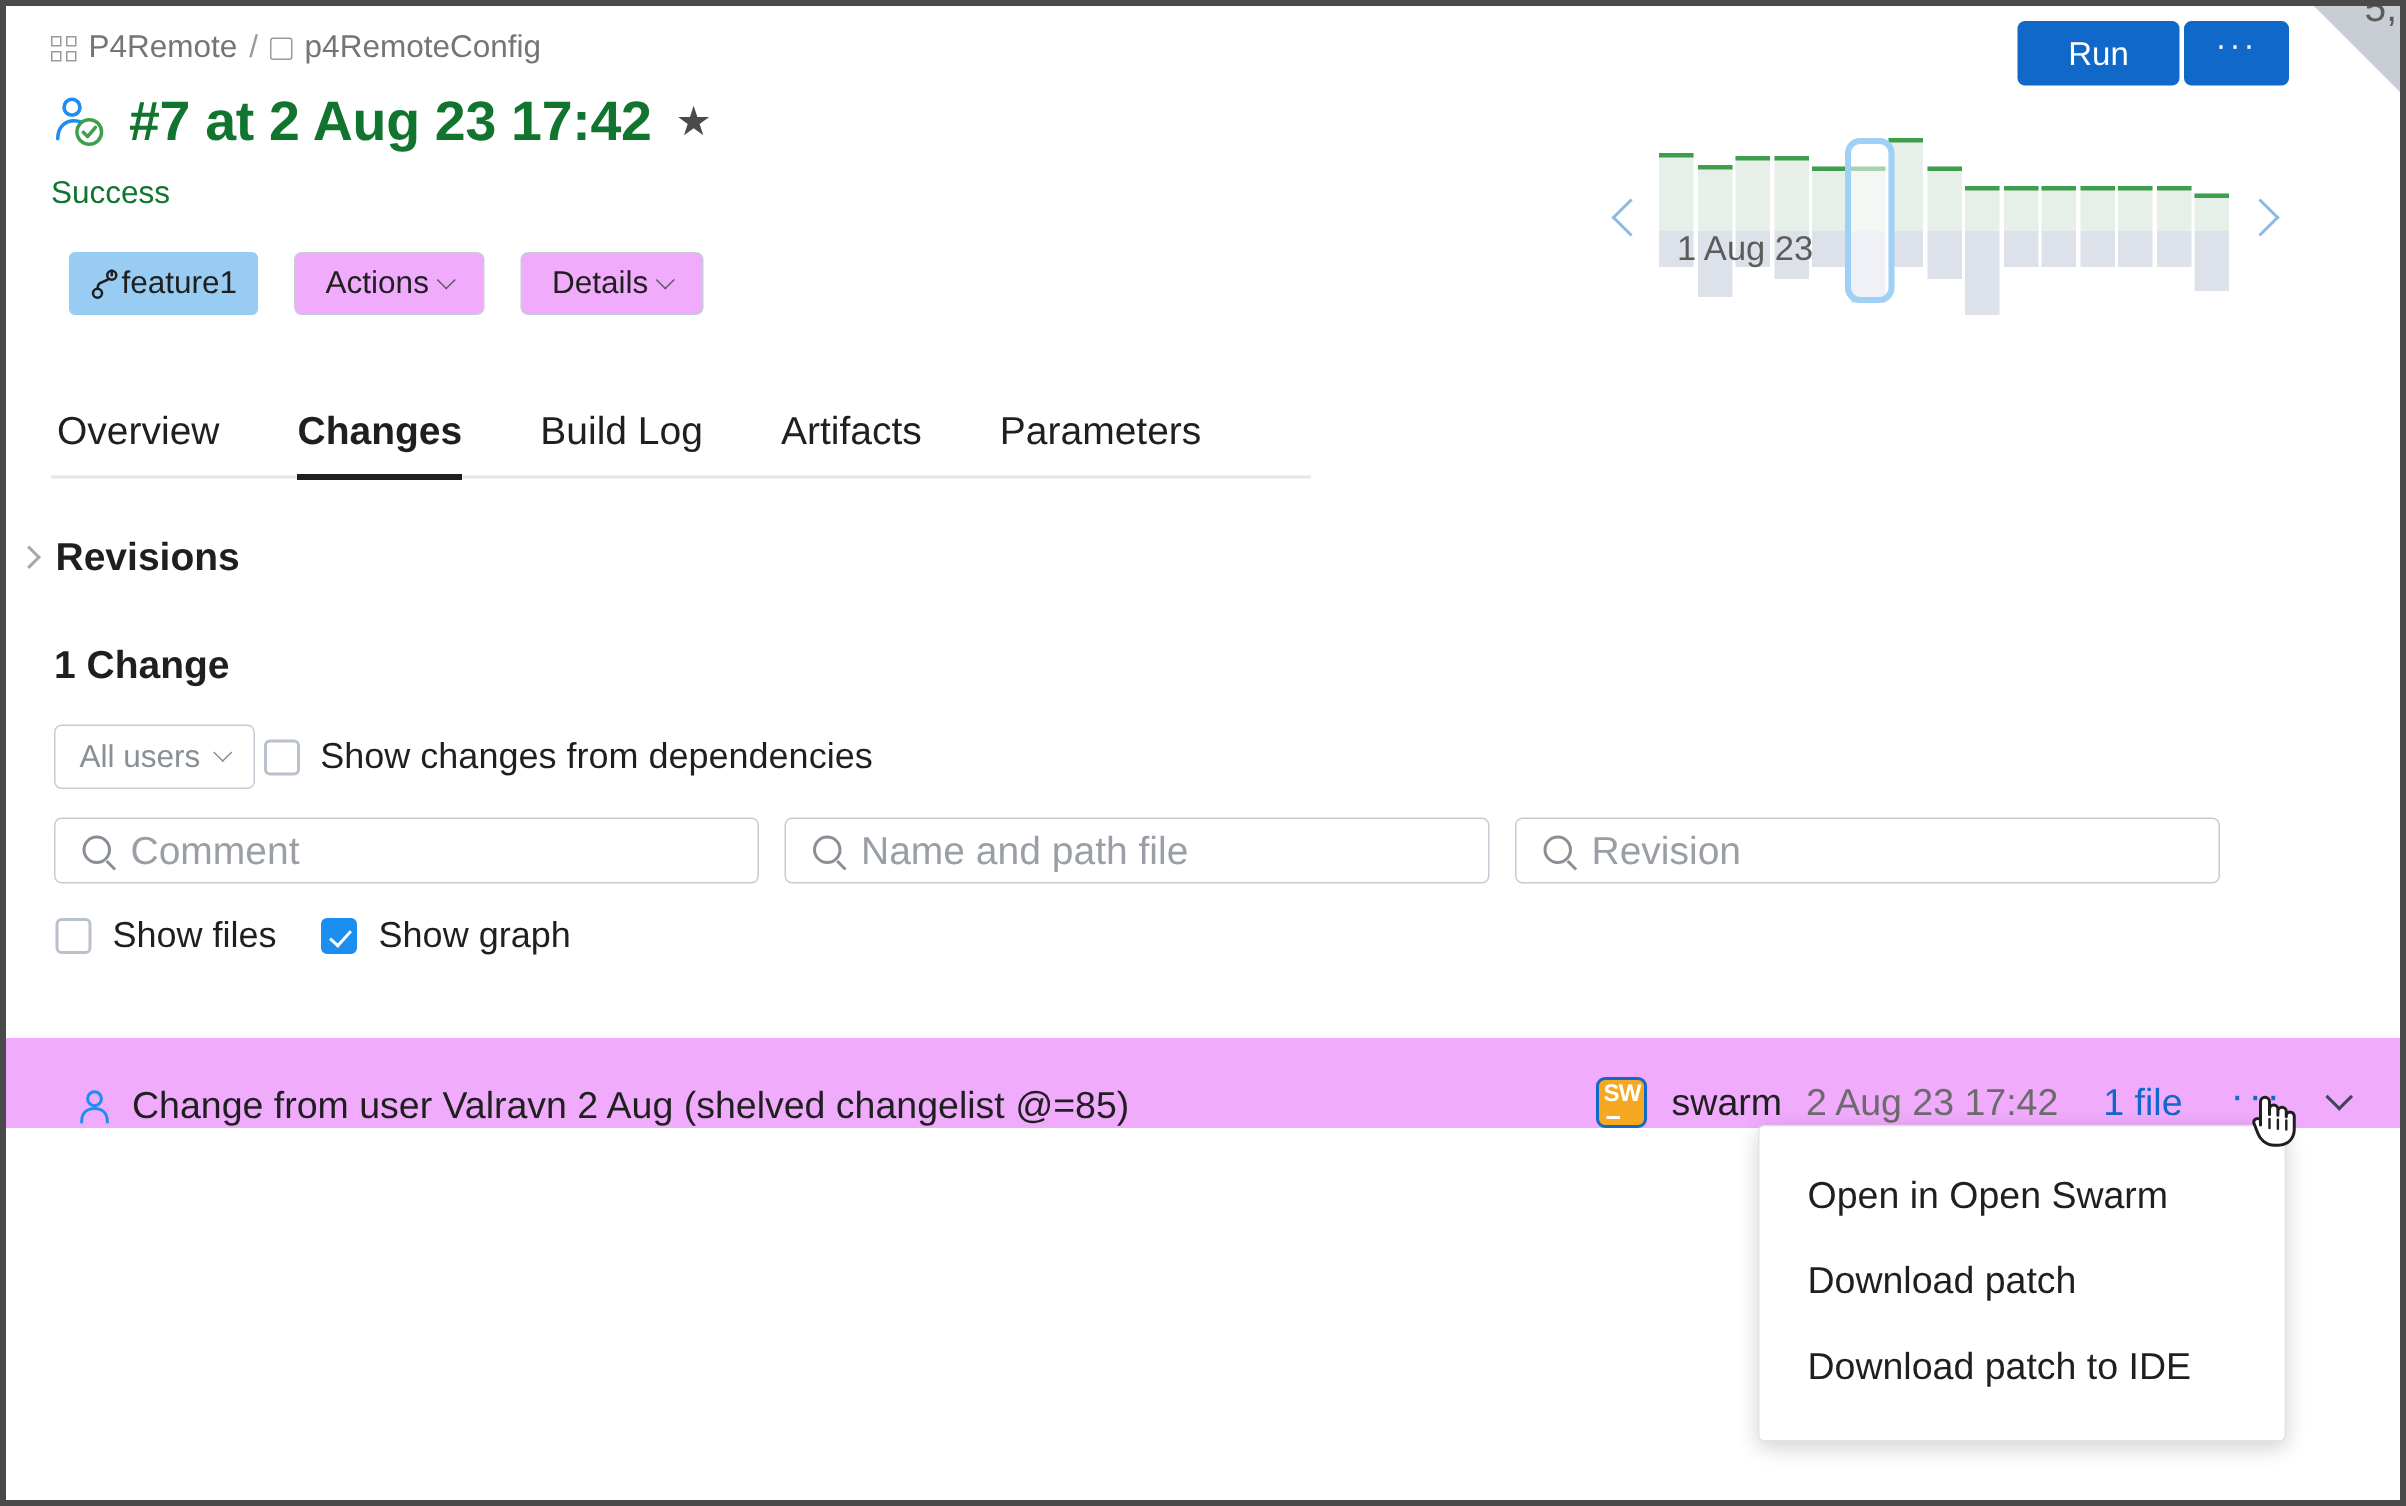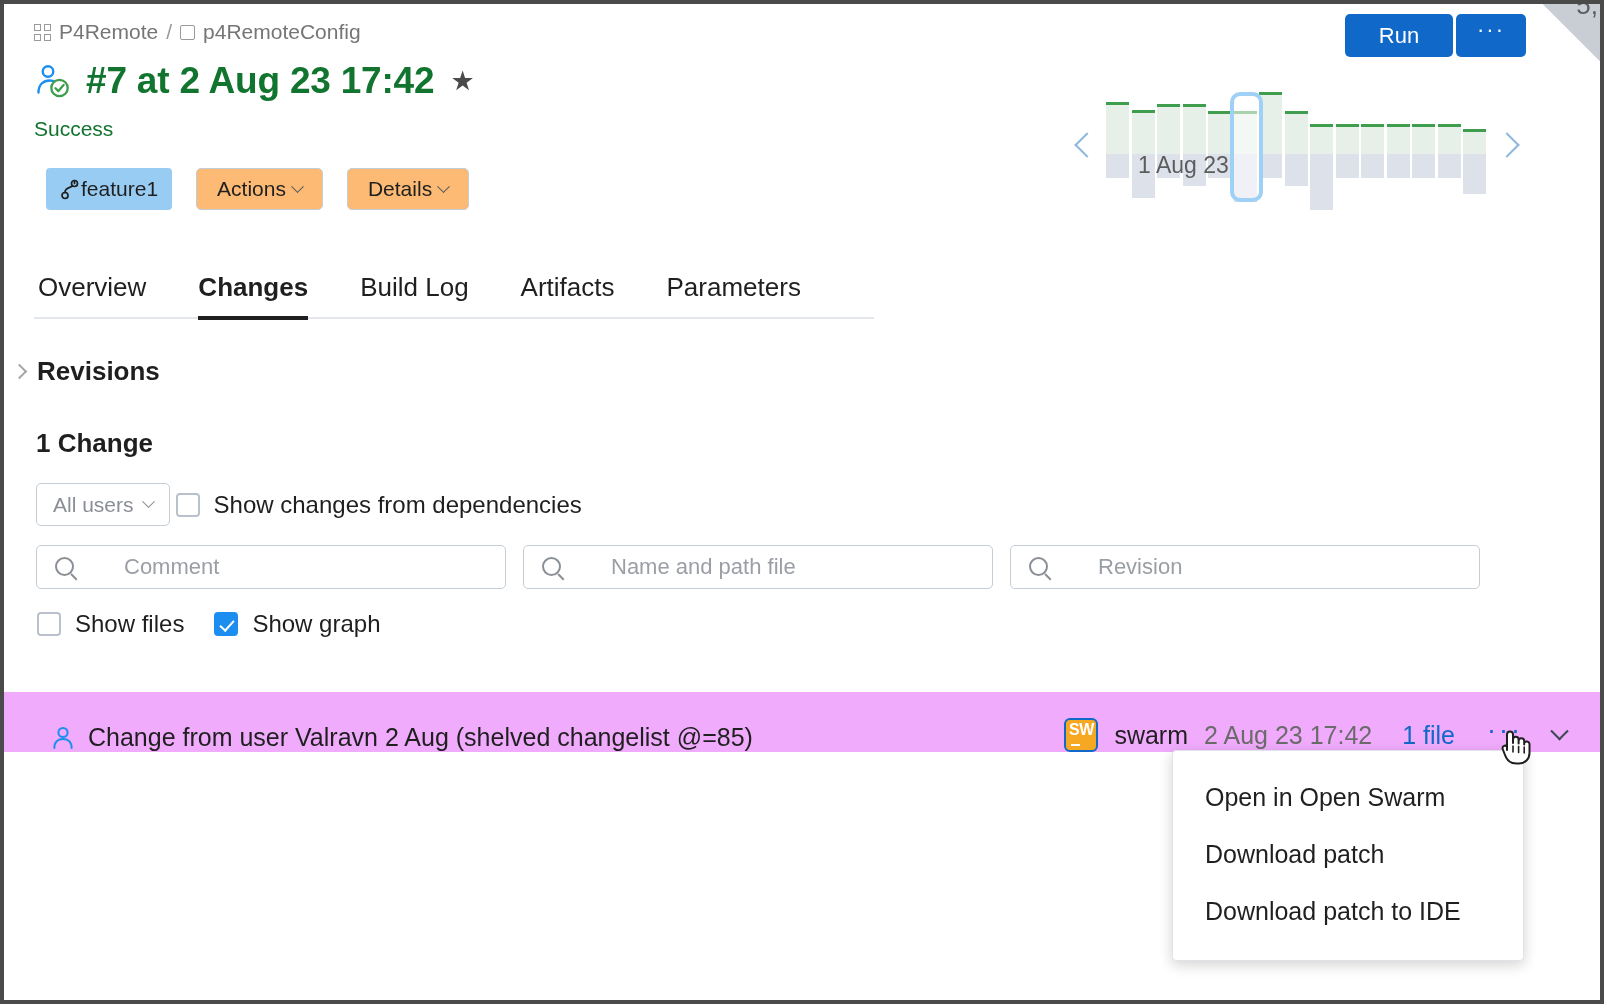--- a/index.html
+++ b/index.html
@@ -115,21 +115,21 @@
     font-size: 21px;
     color: #1f1f1f;
   }
   .branch-icon { width: 19px; height: 21px; display: block; }
   .btn-outline {
     display: inline-flex; align-items: center;
     justify-content: center;
     gap: 7px;
     height: 42px;
     padding: 0 20px;
-    background: #fdba74;
+    background: #f0abfc;
     border: 1px solid #c4cdd6;
     border-radius: 5px;
     font-size: 21px;
     color: #1f1f1f;
     cursor: pointer;
   }
   .caret {
     display: inline-block;
     width: 9px; height: 9px;
     border-right: 1.8px solid #5c5c5c;
@@ -208,21 +208,20 @@
     background: #dde1ea;
     width: 100%;
   }
   .chart-label {
     position: absolute;
     left: 52px; top: 76px;
     font-size: 23px;
     color: #5c5c5c;
     z-index: 3;
     white-space: nowrap;
-    margin-left: 20px;
   }
   .bar-select {
     position: absolute;
     border: 4px solid #9fd0f5;
     border-radius: 10px;
     background: rgba(255,255,255,0.55);
     z-index: 4;
     pointer-events: none;
   }
 
@@ -342,25 +341,24 @@
     background: #ffffff;
     display: flex; align-items: center;
     padding-left: 48px;
   }
   .search-box.w1 { width: 470px; }
   .search-box.w2 { width: 470px; }
   .search-box.w3 { width: 470px; }
   .search-box input {
     border: none; outline: none;
     background: transparent;
-    font-size: 22px;
+    font-size: 26px;
     font-family: "Liberation Sans", sans-serif;
     color: #0369a1;
     width: 100%;
-    margin-left: 37px;
   }
   .search-box input::placeholder { color: #9a9fa6; }
   .mag {
     position: absolute;
     left: 18px; top: 11px;
     width: 19px; height: 19px;
     border: 2.2px solid #8a8f96;
     border-radius: 50%;
   }
   .mag::after {

